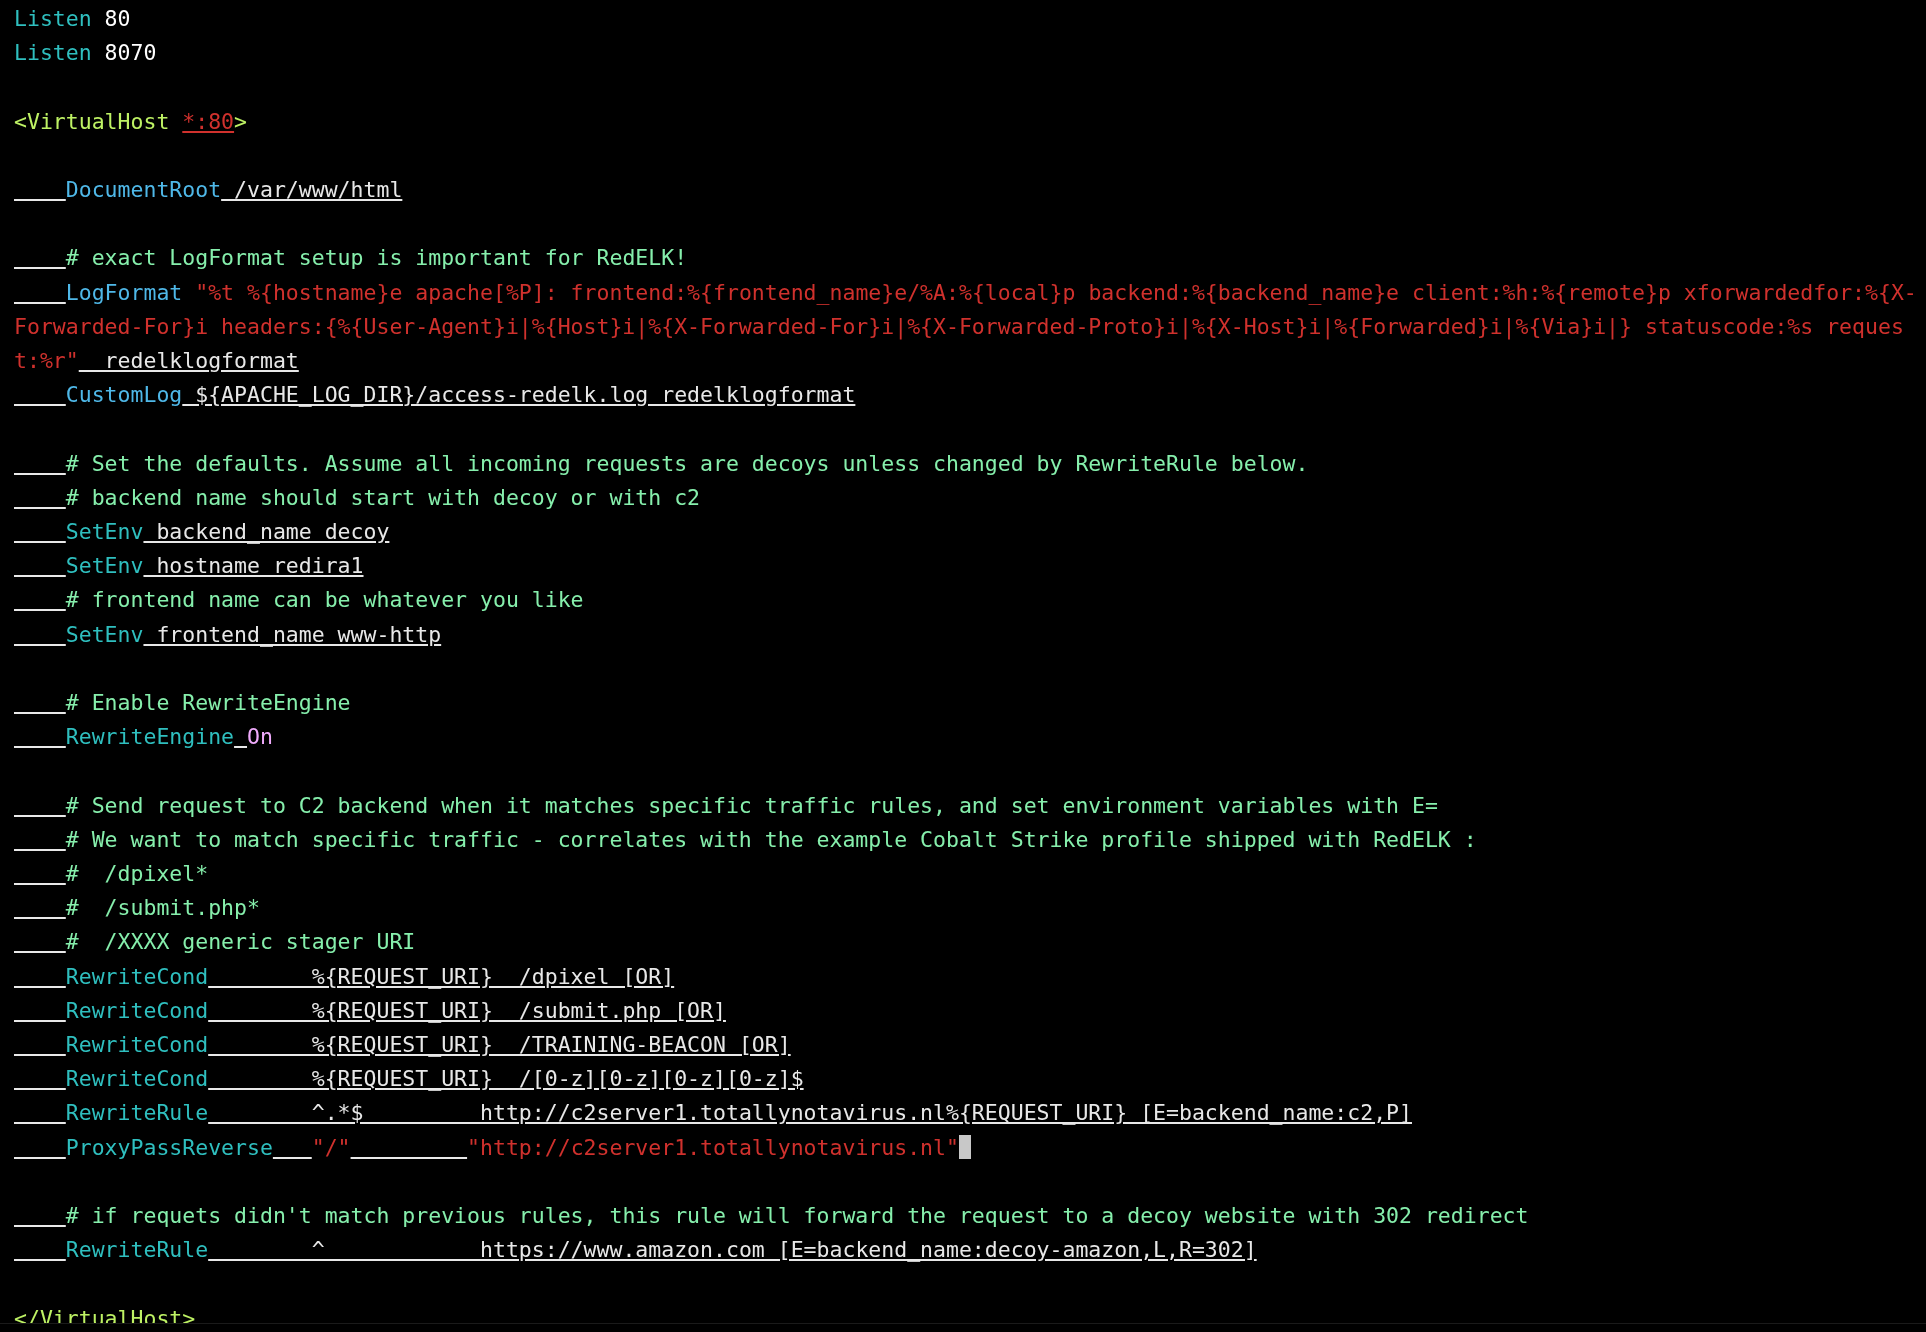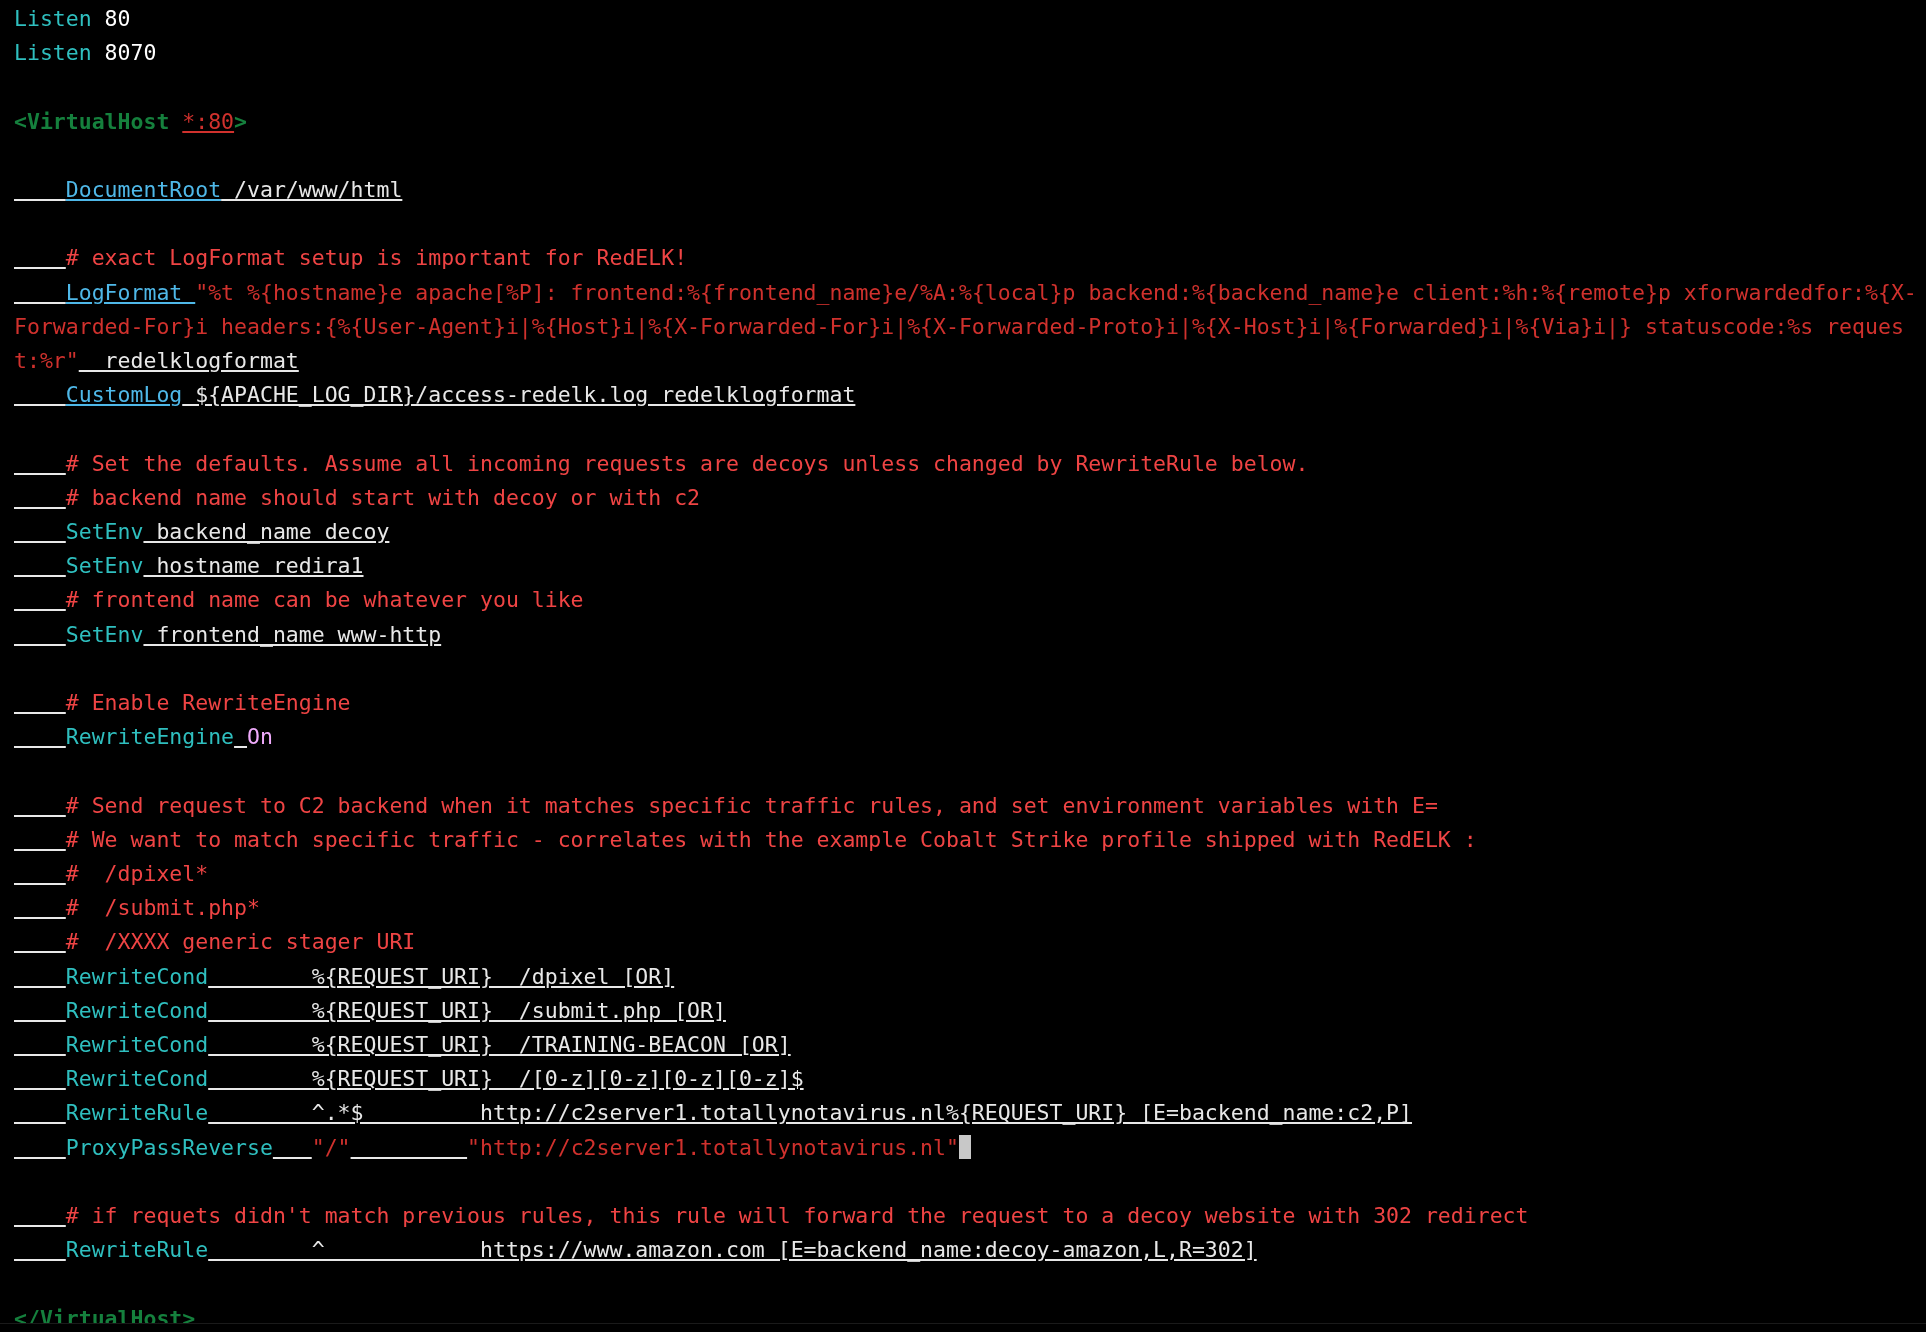--- a/index.html
+++ b/index.html
@@ -22,24 +22,24 @@
     box-sizing: border-box;
     white-space: pre;
     overflow: hidden;
   }
   .line {
     white-space: pre;
     min-height: 34.2px;
   }
   
   .kw       { color: #2fbfbf; }          
-  .kw2      { color: #4fb8e8; text-decoration: underline; }          
-  .tag      { color: #15803d; font-weight: bold; }          
+  .kw2      { color: #4fb8e8; }          
+  .tag      { color: #bef264; }          
   .tagval   { color: #d0312d; text-decoration: underline; }          
-  .cmt      { color: #ef4444; }          
+  .cmt      { color: #86efac; }          
   .str      { color: #d0312d; }          
   .plain    { color: #e8e8e8; text-decoration: underline; }          
   .num      { color: #ffffff; }          
   .on       { color: #f0abfc; }          
   .cursor {
     display: inline-block;
     width: 12px;
     height: 24px;
     background: #c8c8c8;
     vertical-align: -4px;

